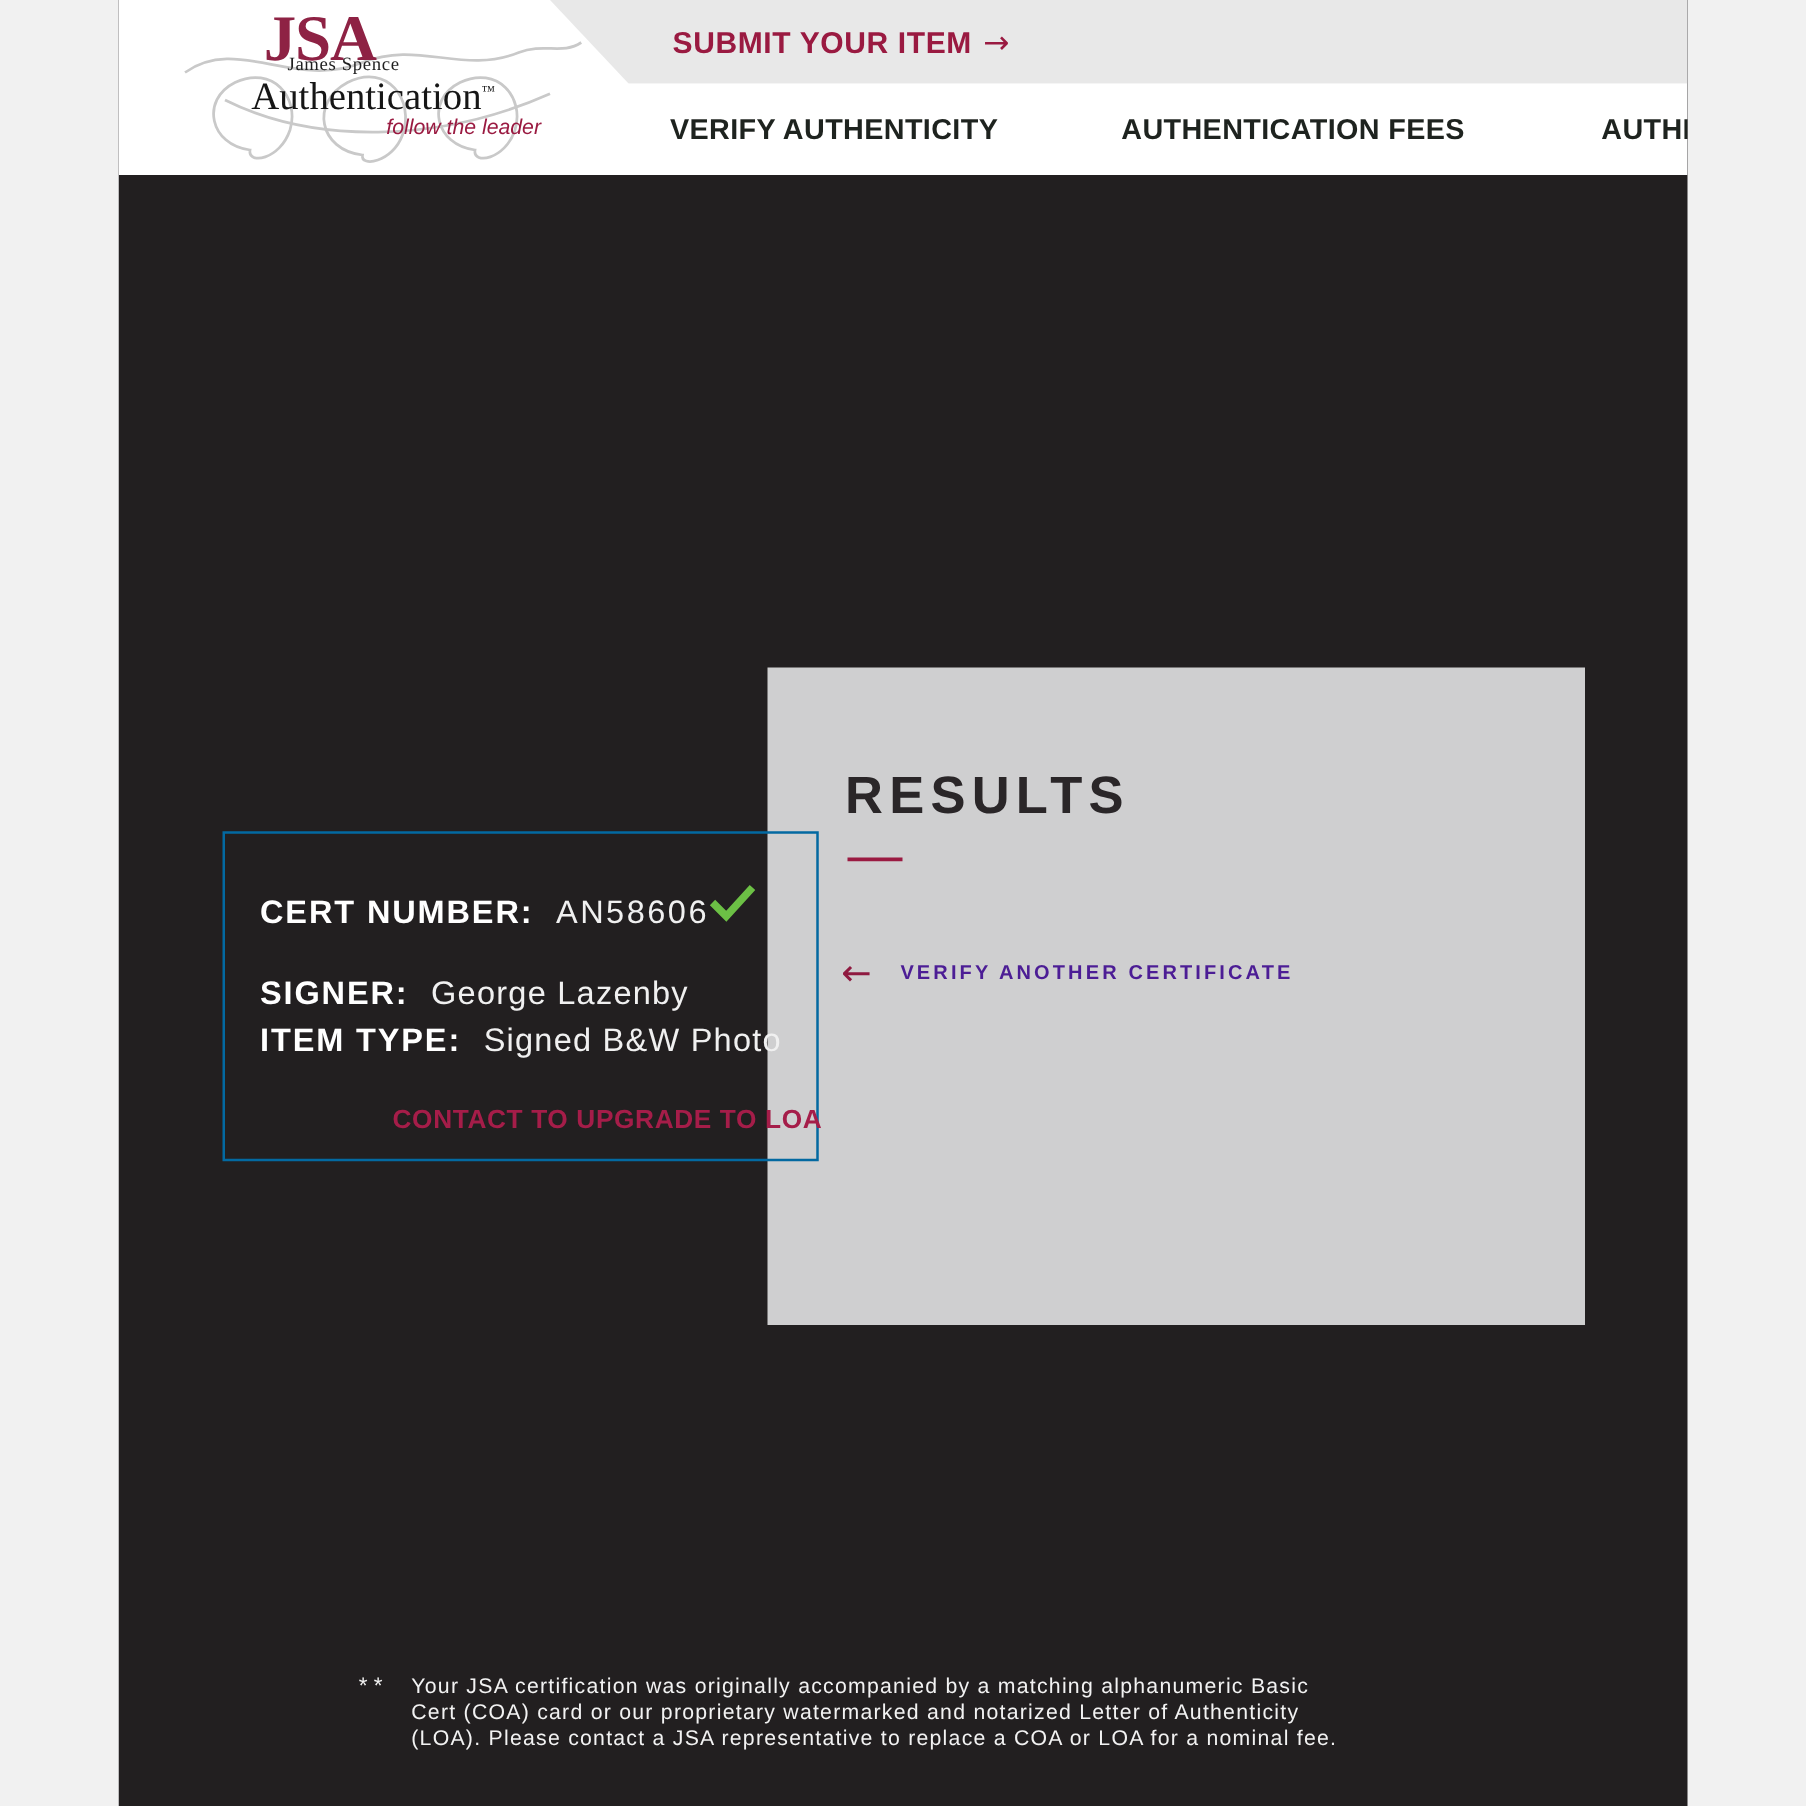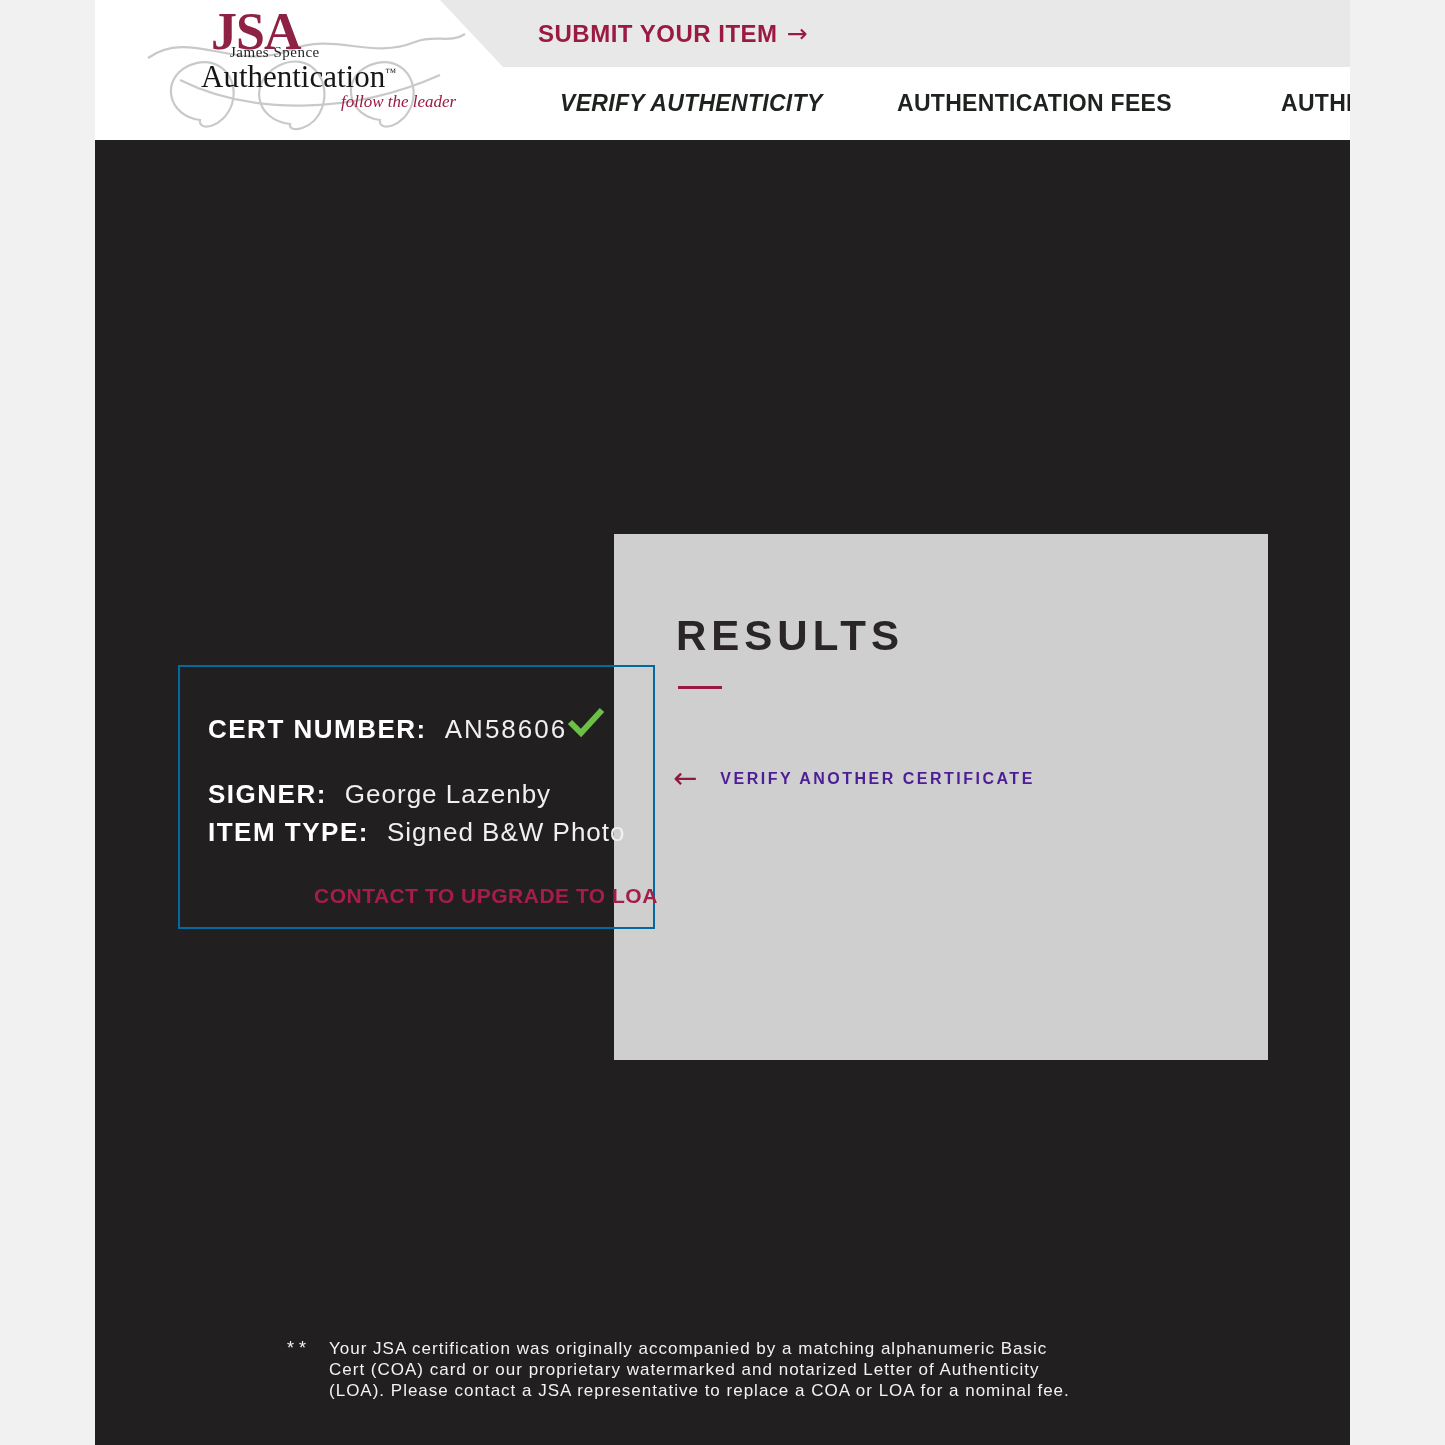--- a/index.html
+++ b/index.html
@@ -9,33 +9,33 @@
 
   
   .header{position:absolute;top:0;left:0;width:1255px;height:140px;background:#ffffff;}
   .band{position:absolute;top:0;left:345px;width:910px;height:67px;background:#e8e8e8;
         clip-path:polygon(0 0,100% 0,100% 100%,63px 100%);}
   .submit{position:absolute;left:98px;top:19px;font-size:24px;font-weight:bold;
           color:#9a1a41;letter-spacing:.5px;text-decoration:none;white-space:nowrap;cursor:pointer;}
   .submit .arr{font-family:"DejaVu Sans",sans-serif;font-weight:normal;margin-left:9px;font-size:25px;}
   .navitem{position:absolute;top:90px;font-size:23px;font-weight:bold;color:#1e231f;
            letter-spacing:.3px;text-decoration:none;white-space:nowrap;cursor:pointer;}
-  .nav1{left:465px;font-style:italic;} .nav2{left:802px;} .nav3{left:1186px;}
+  .nav1{left:441px;} .nav2{left:802px;} .nav3{left:1186px;}
 
   
   .logo{position:absolute;left:40px;top:0;width:380px;height:122px;cursor:pointer;}
   .sig{position:absolute;left:5px;top:20px;}
   .logo-jsa{position:absolute;left:76px;top:2px;font-family:"Liberation Serif",serif;
             font-weight:bold;font-size:52px;color:#8e2244;letter-spacing:-1px;}
   .logo-name{position:absolute;left:95px;top:44px;font-family:"Liberation Serif",serif;
              font-size:15px;color:#1f1f1f;letter-spacing:.5px;}
   .logo-word{position:absolute;left:66px;top:59px;font-family:"Liberation Serif",serif;
              font-size:31px;color:#161616;}
   .logo-word sup{font-size:11px;}
-  .logo-tag{position:absolute;left:206px;top:92px;font-family:Liberation Serif, serif;
+  .logo-tag{position:absolute;left:174px;top:92px;font-family:Liberation Sans, sans-serif;
             font-style:italic;font-size:17px;color:#9a1a41;}
 
   
   .panel{position:absolute;left:519px;top:534px;width:654px;height:526px;background:#cfcfd0;}
   .panel h1{position:absolute;left:62px;top:78px;margin:0;font-size:42px;font-weight:bold;
             letter-spacing:5px;color:#2a2628;}
   .dash{position:absolute;left:64px;top:152px;width:44px;height:3px;background:#9a1a41;}
   .back{position:absolute;left:59px;top:230px;display:flex;align-items:center;gap:23px;
         text-decoration:none;cursor:pointer;}
   .back .barr{font-family:"DejaVu Sans",sans-serif;font-size:29px;color:#8f1a40;line-height:1;}

